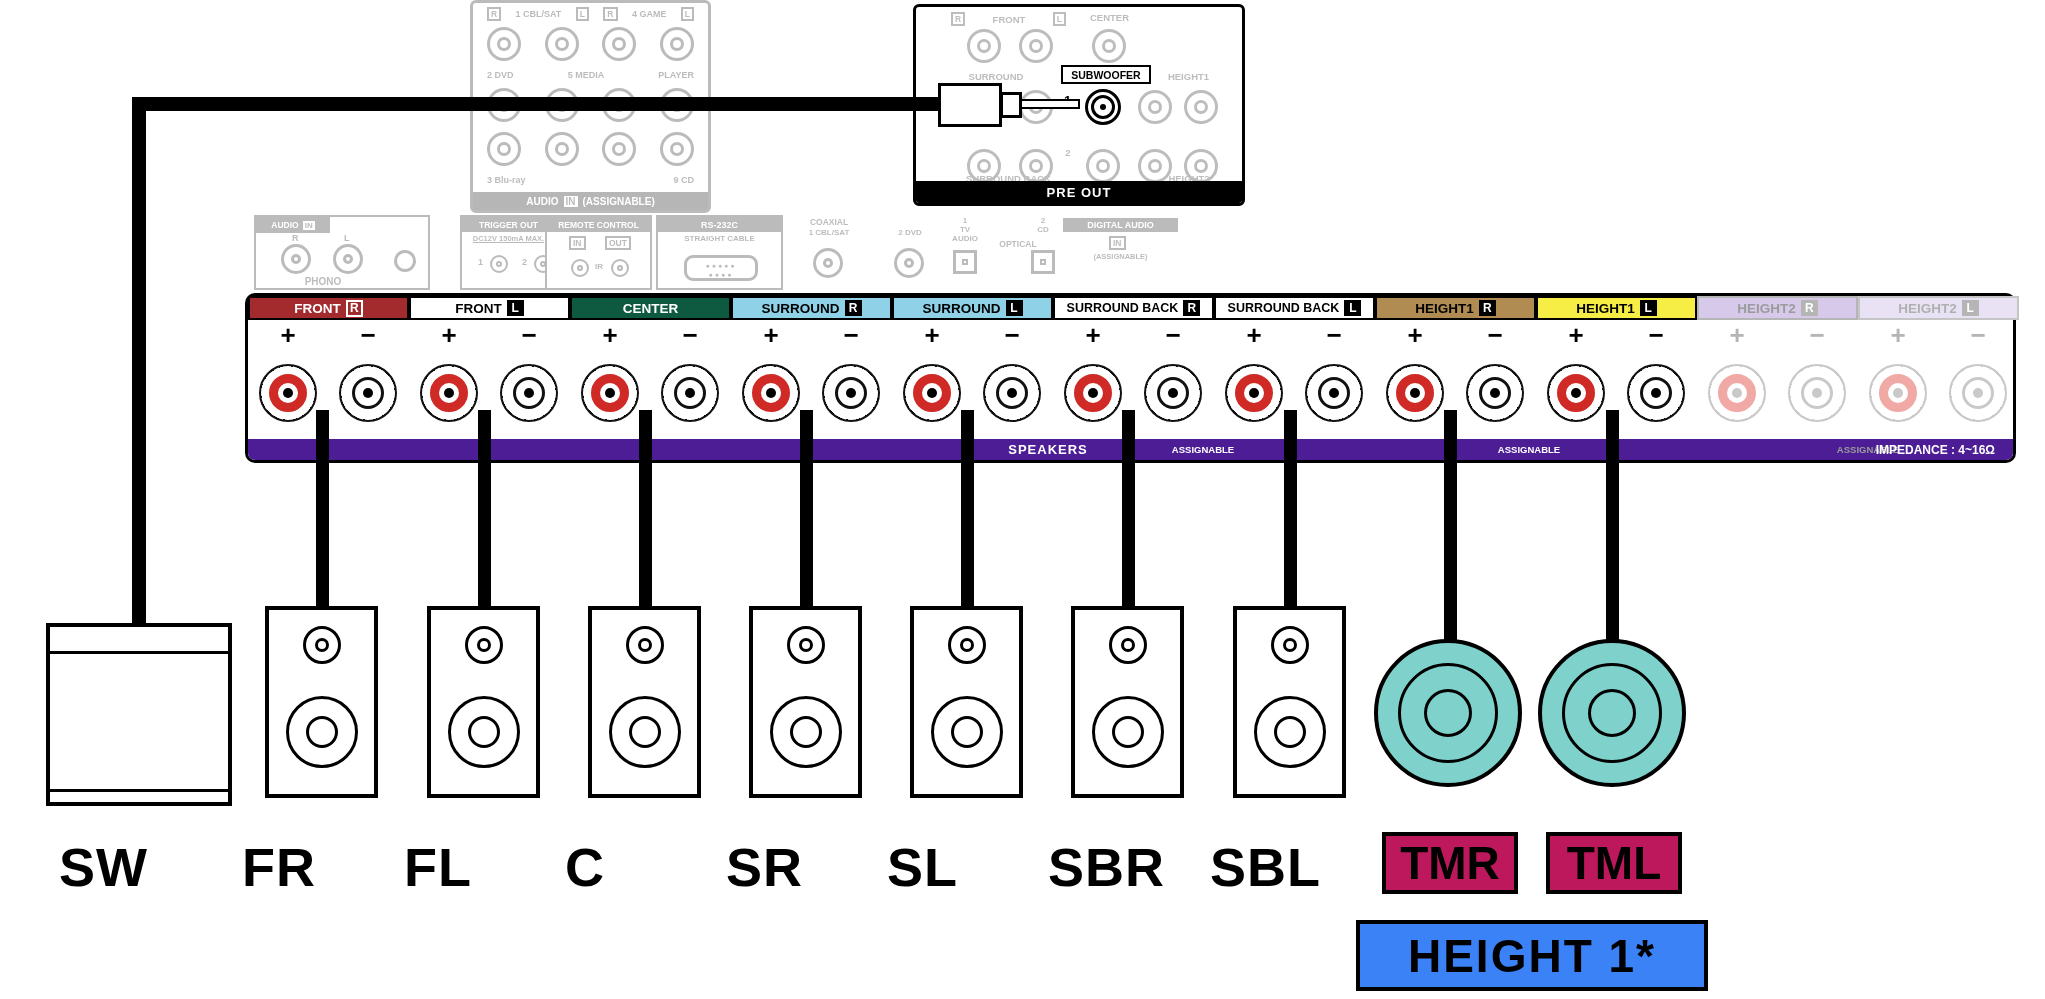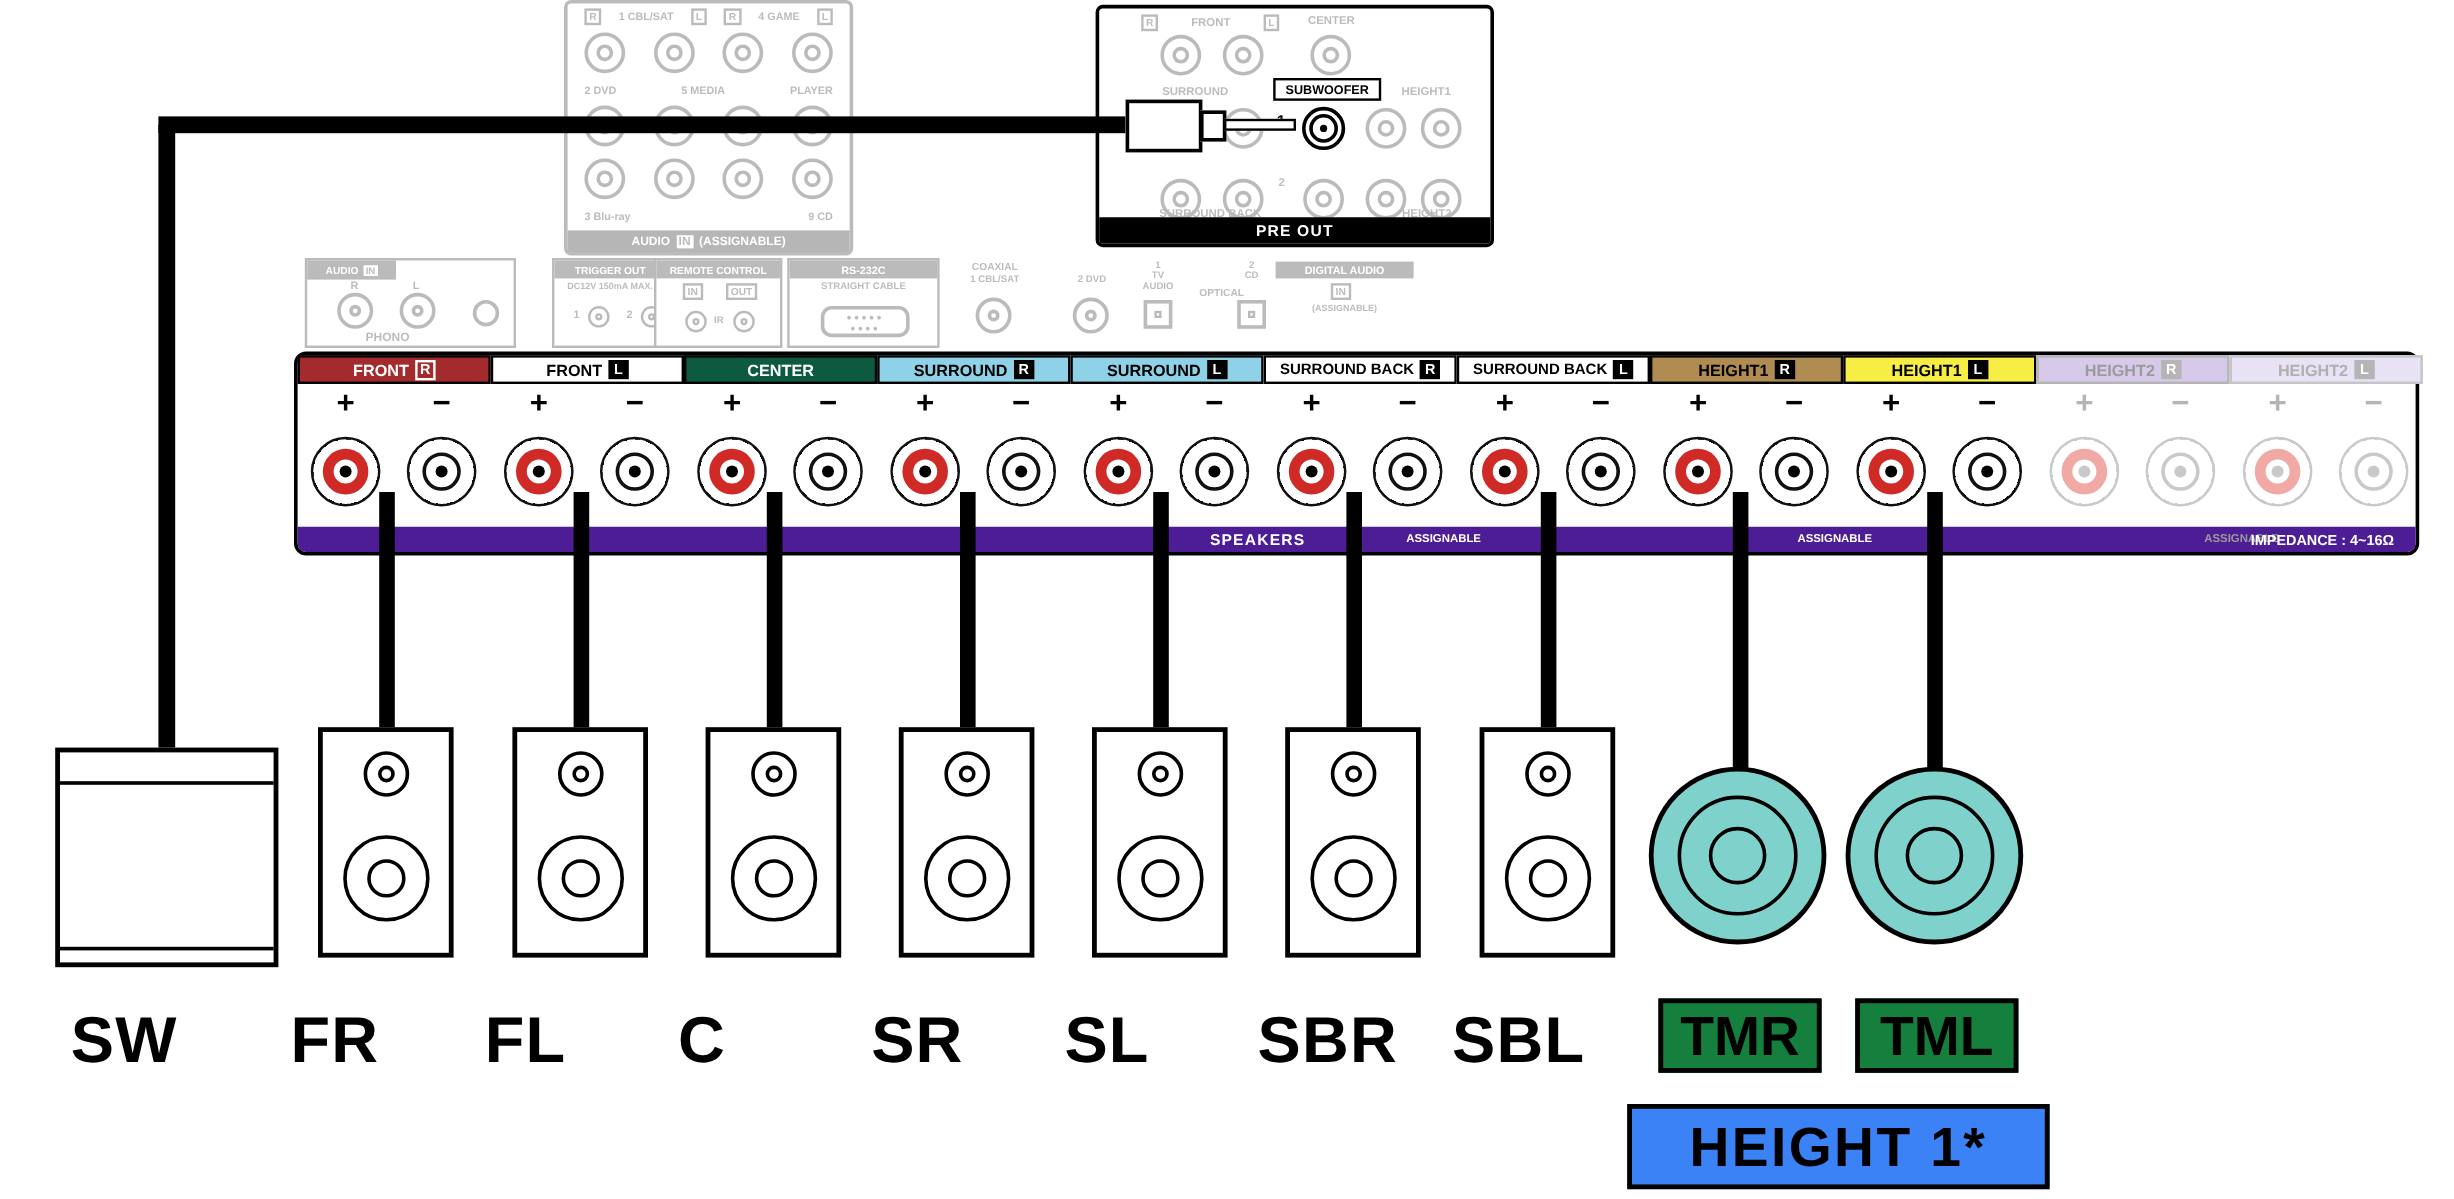--- a/index.html
+++ b/index.html
@@ -103,21 +103,21 @@
   .sw-topline { position:absolute; left:0; right:0; top:24px; border-top:3px solid #000; }
   .sw-baseline { position:absolute; left:0; right:0; bottom:10px; border-top:3px solid #000; }
   .ceil { position:absolute; top:639px; width:148px; height:148px; border-radius:50%;
           border:4px solid #000; background:#7fd1cb; }
   .ceil::before { content:""; position:absolute; inset:20px; border:3px solid #000; border-radius:50%; }
   .ceil::after  { content:""; position:absolute; inset:46px; border:3px solid #000; border-radius:50%; }
 
   
   .bigl { position:absolute; top:836px; width:160px; text-align:left;
           font-size:54px; font-weight:bold; color:#000; letter-spacing:1px; }
-  .teal-tag { position:absolute; top:832px; height:62px; background:#15803d; border:4px solid #000;
+  .teal-tag { position:absolute; top:832px; height:62px; background:#be185d; border:4px solid #000;
               font-size:46px; font-weight:bold; color:#000;
               display:flex; align-items:center; justify-content:center; }
   #height-note { position:absolute; left:1356px; top:920px; width:352px; height:71px; border:4px solid #000;
                  background:#3b82f6; font-size:46px; font-weight:bold; color:#000;
                  display:flex; align-items:center; justify-content:center; letter-spacing:2px; }
 </style>
 </head>
 <body>
 
 <div id="stage">
@@ -175,21 +175,21 @@
       <span class="lbl" style="position:absolute;left:36px;top:16px;">R</span>
       <span class="lbl" style="position:absolute;left:88px;top:16px;">L</span>
       <div class="jack" style="position:absolute;left:25px;top:27px;width:30px;height:30px;"></div>
       <div class="jack" style="position:absolute;left:77px;top:27px;width:30px;height:30px;"></div>
       <div style="position:absolute;left:138px;top:33px;width:22px;height:22px;border:3px solid #222;border-radius:50%;"></div>
       <div class="lbl" style="position:absolute;left:20px;top:59px;width:94px;text-align:center;font-size:10px;">PHONO</div>
     </div>
 
     <div class="io-blk" style="left:460px;top:215px;width:97px;height:75px;">
       <div class="hdrbar" style="height:15px;">TRIGGER OUT</div>
-      <div class="lbl" style="position:absolute;left:0;top:17px;width:100%;text-align:center;font-size:7.5px;">DC12V 150mA MAX.</div>
+      <div class="lbl" style="position:absolute;left:0;top:17px;width:100%;text-align:center;font-size:7.5px;text-decoration:underline;">DC12V 150mA MAX.</div>
       <span class="lbl" style="position:absolute;left:16px;top:40px;">1</span>
       <div class="jack-sm" style="position:absolute;left:28px;top:38px;"></div>
       <span class="lbl" style="position:absolute;left:60px;top:40px;">2</span>
       <div class="jack-sm" style="position:absolute;left:72px;top:38px;"></div>
     </div>
 
     <div class="io-blk" style="left:545px;top:215px;width:107px;height:75px;">
       <div class="hdrbar" style="height:15px;">REMOTE CONTROL</div>
       <span class="chl" style="position:absolute;left:22px;top:19px;">IN</span>
       <span class="chl" style="position:absolute;left:58px;top:19px;">OUT</span>

